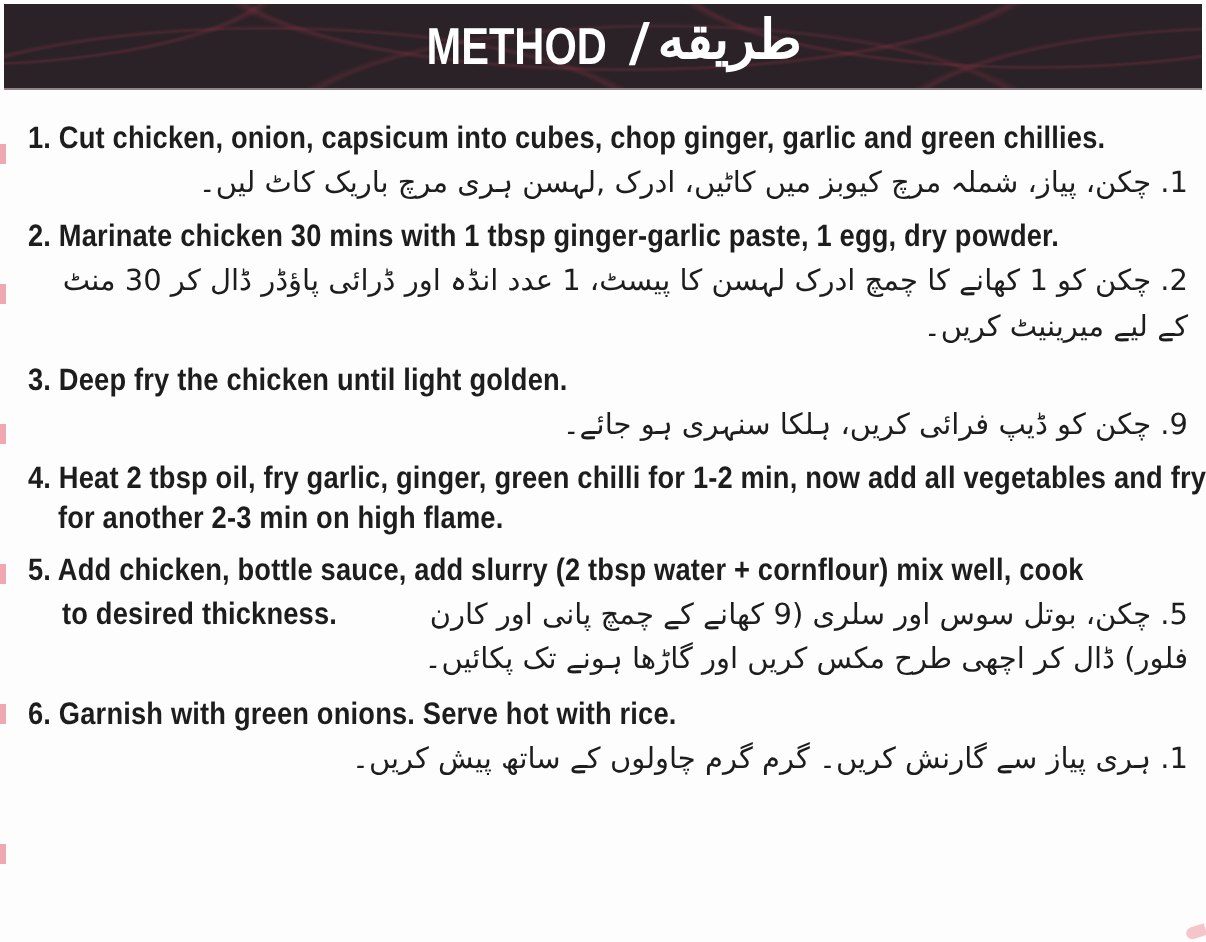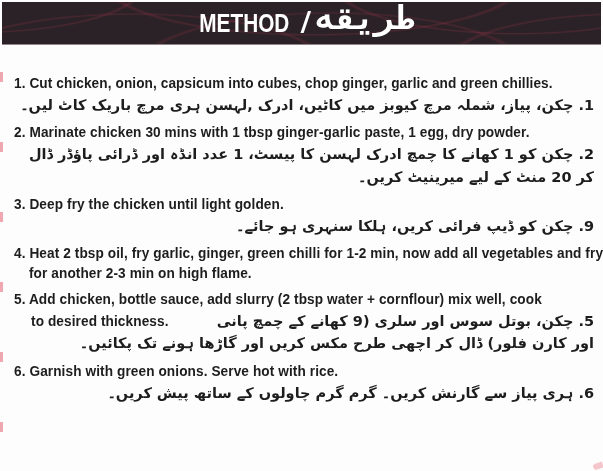--- a/index.html
+++ b/index.html
@@ -40,40 +40,40 @@
   }
   .band .t-en{
     font-weight:bold;font-size:26px;letter-spacing:0px;
     display:inline-block;transform:scaleX(.8);transform-origin:center;
   }
   .band .t-slash{
     font-weight:bold;font-size:29px;font-style:italic;
     margin:0 4px 0 0;display:inline-block;transform:scaleX(.9);
   }
   .band .t-ur{
-    font-family:Liberation Mono, monospace;
-    font-weight:bold;font-size:33px;line-height:1;
+    font-family:Liberation Sans, sans-serif;
+    font-weight:bold;font-size:27px;line-height:1;
     margin-left:2px;padding-bottom:6px;
   }
   
   .content{
     position:absolute;left:14px;right:9px;top:45px;bottom:0;
-    padding-top:28px;color:var(--ink,#1d1d1d);
+    padding-top:15px;color:var(--ink,#1d1d1d);
   }
   .step{margin-bottom:6px;}
   .en{
     margin:0;font-weight:bold;font-size:15.5px;line-height:1.28;
     padding-left:17px;text-indent:-17px;
     transform:scaleX(.88);transform-origin:0 50%;width:113.6%;
     letter-spacing:.1px;
   }
   .ur{
     margin:1px 0 0 0;direction:rtl;text-align:right;unicode-bidi:plaintext;
     font-family:"DejaVu Sans",sans-serif;
-    font-weight:bold;font-size:14.5px;line-height:1.55;
+    font-weight:normal;font-size:14.5px;line-height:1.55;
     padding-left:2px;
   }
   .tail{overflow:visible;}
   .tail .en-cont{
     float:left;display:inline-block;
     font-weight:bold;font-size:15.5px;line-height:1.45;
     margin-left:17px;margin-right:26px;
     transform:scaleX(.88);transform-origin:0 50%;
     letter-spacing:.1px;
   }
@@ -91,21 +91,21 @@
 
 <div class="content">
 
   <div class="step">
     <p class="en">1. Cut chicken, onion, capsicum into cubes, chop ginger, garlic and green chillies.</p>
     <p class="ur" dir="rtl">1. چکن، پیاز، شملہ مرچ کیوبز میں کاٹیں، ادرک ,لہسن ہری مرچ باریک کاٹ لیں۔</p>
   </div>
 
   <div class="step">
     <p class="en">2. Marinate chicken 30 mins with 1 tbsp ginger-garlic paste, 1 egg, dry powder.</p>
-    <p class="ur" dir="rtl">2. چکن کو 1 کھانے کا چمچ ادرک لہسن کا پیسٹ، 1 عدد انڈہ اور ڈرائی پاؤڈر ڈال کر 20 منٹ کے لیے میرینیٹ کریں۔</p>
+    <p class="ur" dir="rtl">2. چکن کو 1 کھانے کا چمچ ادرک لہسن کا پیسٹ، 1 عدد انڈہ اور ڈرائی پاؤڈر ڈال کر 30 منٹ کے لیے میرینیٹ کریں۔</p>
   </div>
 
   <div class="step">
     <p class="en">3. Deep fry the chicken until light golden.</p>
     <p class="ur" dir="rtl">9. چکن کو ڈیپ فرائی کریں، ہلکا سنہری ہو جائے۔</p>
   </div>
 
   <div class="step">
     <p class="en">4. Heat 2 tbsp oil, fry garlic, ginger, green chilli for 1-2 min, now add all vegetables and fry for another 2-3 min on high flame.</p>
   </div>
@@ -113,18 +113,18 @@
   <div class="step">
     <p class="en">5. Add chicken, bottle sauce, add slurry (2 tbsp water + cornflour) mix well, cook</p>
     <div class="tail">
       <span class="en-cont">to desired thickness.</span>
       <p class="ur" dir="rtl">5. چکن، بوتل سوس اور سلری (9 کھانے کے چمچ پانی اور کارن فلور) ڈال کر اچھی طرح مکس کریں اور گاڑھا ہونے تک پکائیں۔</p>
     </div>
   </div>
 
   <div class="step">
     <p class="en">6. Garnish with green onions. Serve hot with rice.</p>
-    <p class="ur" dir="rtl">6. ہری پیاز سے گارنش کریں۔ گرم گرم چاولوں کے ساتھ پیش کریں۔</p>
+    <p class="ur" dir="rtl">1. ہری پیاز سے گارنش کریں۔ گرم گرم چاولوں کے ساتھ پیش کریں۔</p>
   </div>
 
 </div>
 
 <div class="corner-mark"></div>
 
 </body></html>

